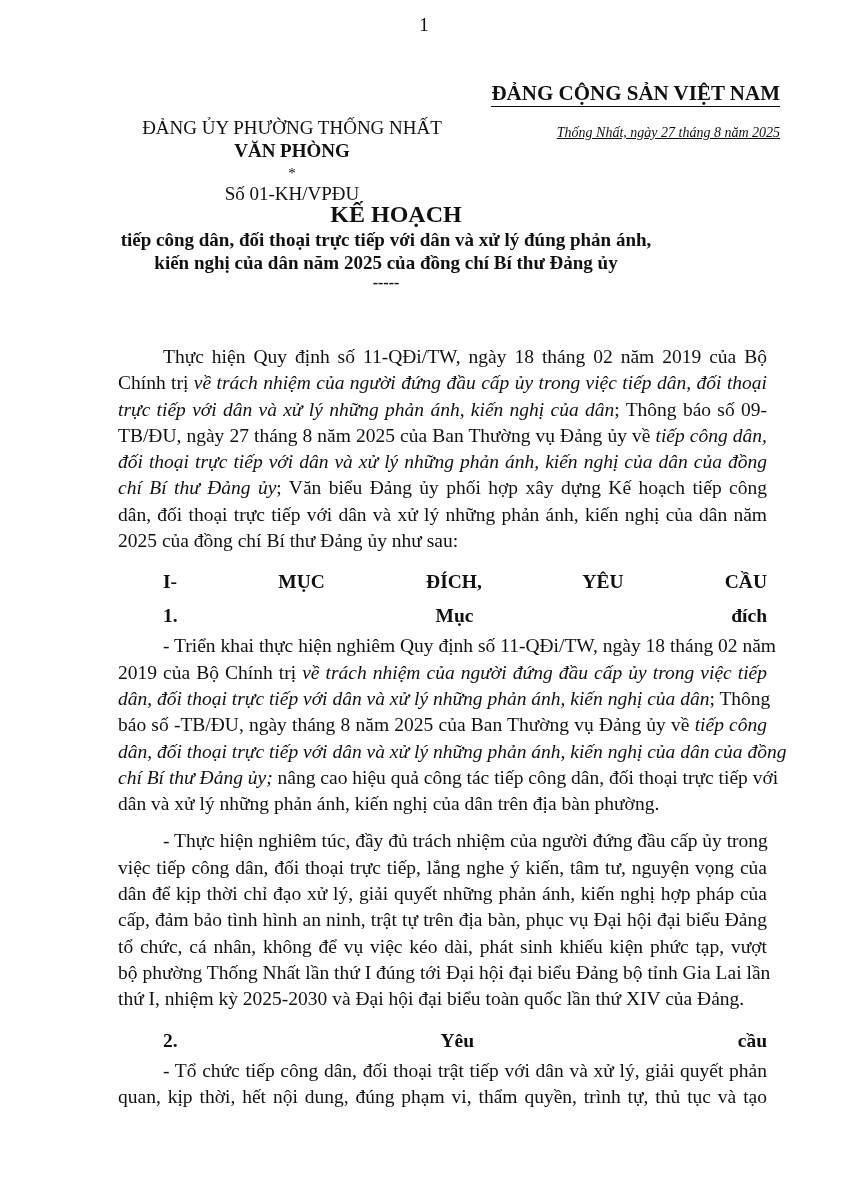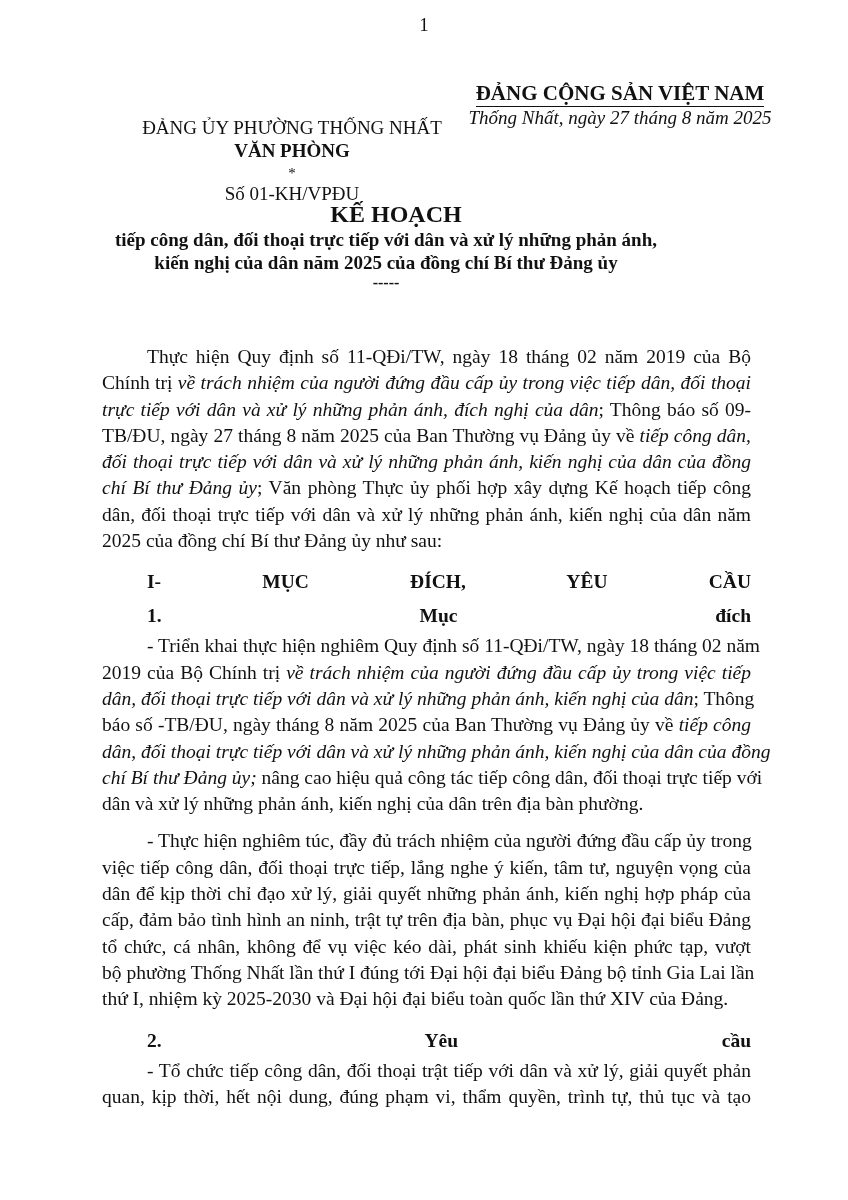--- a/index.html
+++ b/index.html
@@ -2,29 +2,29 @@
 <html><head>
 <meta charset="utf-8">
 <style>
   html, body { margin: 0; padding: 0; background: #ffffff; }
   body { width: 848px; height: 1200px; overflow: hidden; position: relative;
          font-family: "Liberation Serif", "DejaVu Serif", serif; color: #111; }
   .page-number { position: absolute; top: 14px; left: 0; width: 848px; text-align: center; font-size: 19px; }
   .hdr-left { position: absolute; left: 132px; top: 80px; width: 320px; text-align: center; font-size: 19px; line-height: 23px; margin-top: 36px; }
   .hdr-left .office { font-weight: bold; text-align: center; }
   .hdr-left .star { font-size: 15px; line-height: 18px; margin-top: 2px; }
-  .hdr-right { position: absolute; left: 460px; top: 80px; width: 320px; text-align: center; }
+  .hdr-right { position: absolute; left: 460px; top: 80px; width: 320px; text-align: right; text-decoration: underline; }
   .party { font-weight: bold; font-size: 21px; line-height: 26px; display: inline-block;
            border-bottom: 1.5px solid #111; padding-bottom: 0; }
-  .date-line { font-style: italic; font-size: 19px; }
+  .date-line { font-style: italic; font-size: 14px; margin-top: 18px; }
   .title-block { position: absolute; top: 200px; left: 0; width: 772px; text-align: center; font-weight: bold; }
   .title-main { font-size: 24px; line-height: 28px; margin-left: 20px; }
   .title-sub { font-size: 19px; line-height: 23px; }
   .title-sep { font-size: 16px; line-height: 18px; }
-  .body { position: absolute; top: 344px; left: 102px; width: 649px; font-size: 19.5px; }
+  .body { position: absolute; top: 344px; left: 118px; width: 649px; font-size: 19.5px; }
   .ln { display: block; height: 26.3px; line-height: 26.3px; white-space: nowrap; text-align: justify; text-align-last: justify; }
   .ln.last { text-align-last: left; }
   .ln.indent { padding-left: 45px; }
   .i { font-style: italic; }
   .gap { height: 11px; }
   .heading { font-weight: bold; padding-left: 45px; height: 34px; line-height: 34px; }
 </style>
 </head>
 <body>
 
@@ -37,33 +37,33 @@
   <div>Số 01-KH/VPĐU</div>
 </div>
 
 <div class="hdr-right">
   <div class="party">ĐẢNG CỘNG SẢN VIỆT NAM</div>
   <div class="date-line">Thống Nhất, ngày 27 tháng 8 năm 2025</div>
 </div>
 
 <div class="title-block">
   <div class="title-main">KẾ HOẠCH</div>
-  <div class="title-sub">tiếp công dân, đối thoại trực tiếp với dân và xử lý những phản ánh,</div>
+  <div class="title-sub">tiếp công dân, đối thoại trực tiếp với dân và xử lý đúng phản ánh,</div>
   <div class="title-sub">kiến nghị của dân năm 2025 của đồng chí Bí thư Đảng ủy</div>
   <div class="title-sep">-----</div>
 </div>
 
 <div class="body">
   <div>
       <span class="ln indent"><span>Thực hiện Quy định số 11-QĐi/TW, ngày 18 tháng 02 năm 2019 của Bộ</span></span>
       <span class="ln"><span>Chính trị </span><span class="i">về trách nhiệm của người đứng đầu cấp ủy trong việc tiếp dân, đối thoại</span></span>
-      <span class="ln"><span class="i">trực tiếp với dân và xử lý những phản ánh, đích nghị của dân</span><span>; Thông báo số 09-</span></span>
+      <span class="ln"><span class="i">trực tiếp với dân và xử lý những phản ánh, kiến nghị của dân</span><span>; Thông báo số 09-</span></span>
       <span class="ln"><span>TB/ĐU, ngày 27 tháng 8 năm 2025 của Ban Thường vụ Đảng ủy về </span><span class="i">tiếp công dân,</span></span>
       <span class="ln"><span class="i">đối thoại trực tiếp với dân và xử lý những phản ánh, kiến nghị của dân của đồng</span></span>
-      <span class="ln"><span class="i">chí Bí thư Đảng ủy</span><span>; Văn phòng Thực ủy phối hợp xây dựng Kế hoạch tiếp công</span></span>
+      <span class="ln"><span class="i">chí Bí thư Đảng ủy</span><span>; Văn biểu Đảng ủy phối hợp xây dựng Kế hoạch tiếp công</span></span>
       <span class="ln"><span>dân, đối thoại trực tiếp với dân và xử lý những phản ánh, kiến nghị của dân năm</span></span>
       <span class="ln last"><span>2025 của đồng chí Bí thư Đảng ủy như sau:</span></span>
     </div>
   <div class="gap"></div>
   <div class="ln heading">I- MỤC ĐÍCH, YÊU CẦU</div>
   <div class="ln heading">1. Mục đích</div>
   <div>
       <span class="ln indent"><span>- Triển khai thực hiện nghiêm Quy định số 11-QĐi/TW, ngày 18 tháng 02 năm</span></span>
       <span class="ln"><span>2019 của Bộ Chính trị </span><span class="i">về trách nhiệm của người đứng đầu cấp ủy trong việc tiếp</span></span>
       <span class="ln"><span class="i">dân, đối thoại trực tiếp với dân và xử lý những phản ánh, kiến nghị của dân</span><span>; Thông</span></span>

